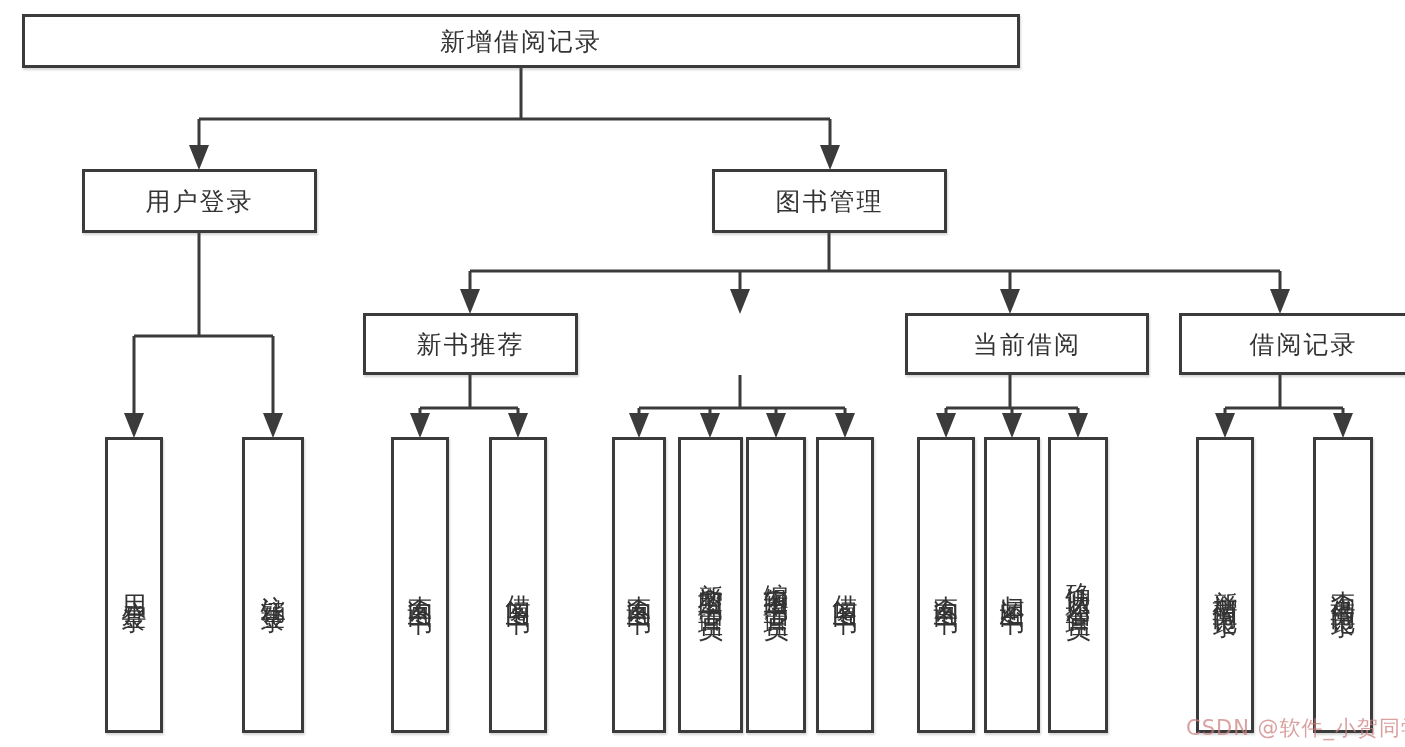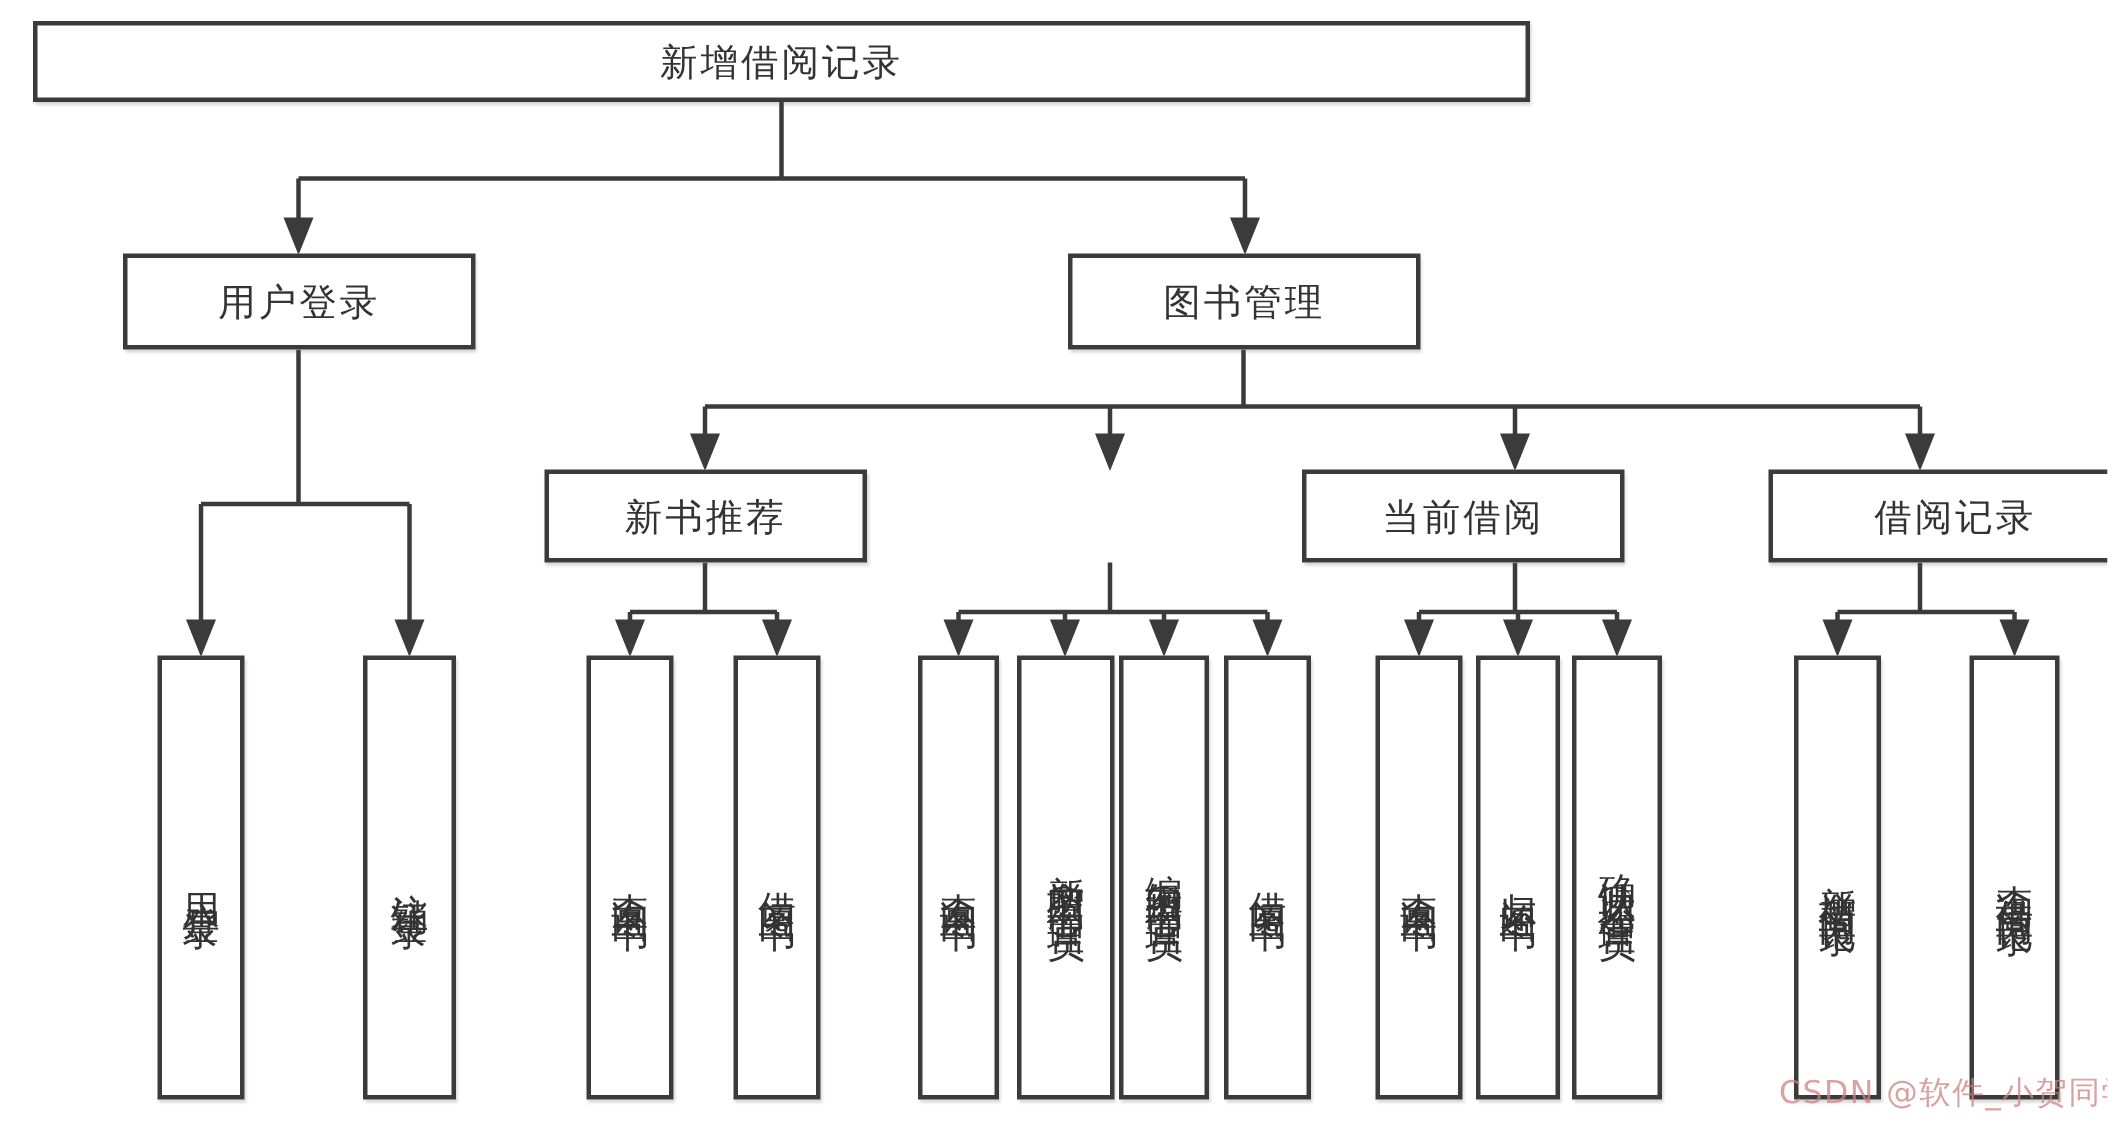--- a/index.html
+++ b/index.html
@@ -75,21 +75,21 @@
   <div class="node" style="left:82px;top:169px;width:235px;height:64px">
     <span>用户登录</span>
   </div>
   <div class="node" style="left:363px;top:313px;width:215px;height:62px">
     <span>新书推荐</span>
   </div>
 
   <div class="node" style="left:712px;top:169px;width:235px;height:64px">
     <span>图书管理</span>
   </div>
-  <div class="node" style="left:868px;top:313px;width:215px;height:62px">
+  <div class="node" style="left:905px;top:313px;width:244px;height:62px">
     <span>当前借阅</span>
   </div>
   <div class="node" style="left:1179px;top:313px;width:249px;height:62px">
     <span>借阅记录</span>
   </div>
 
   <div class="node leaf" style="left:105px;top:437px;width:58px;height:296px">
     <span>用户登录</span>
   </div>
   <div class="node leaf" style="left:242px;top:437px;width:62px;height:296px">

